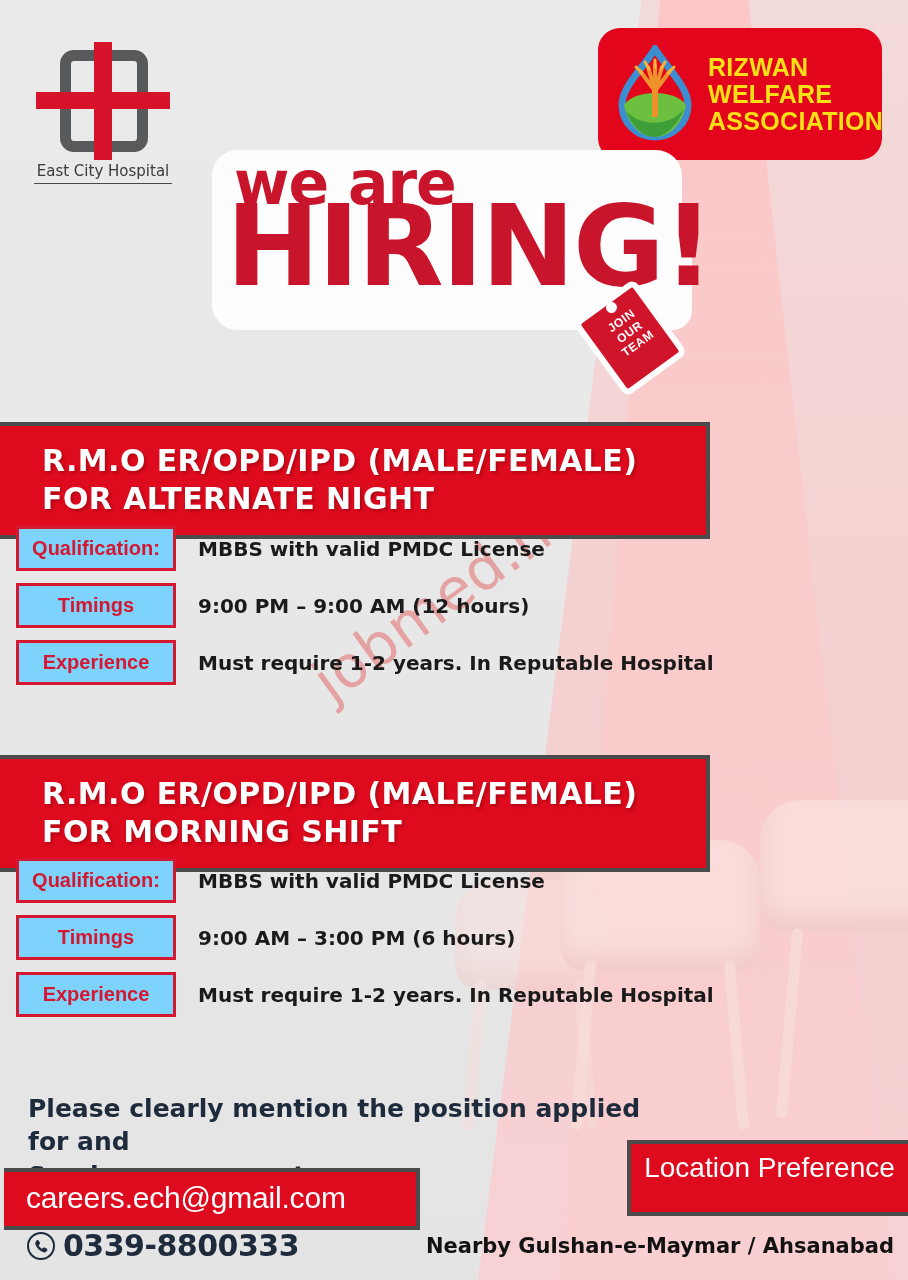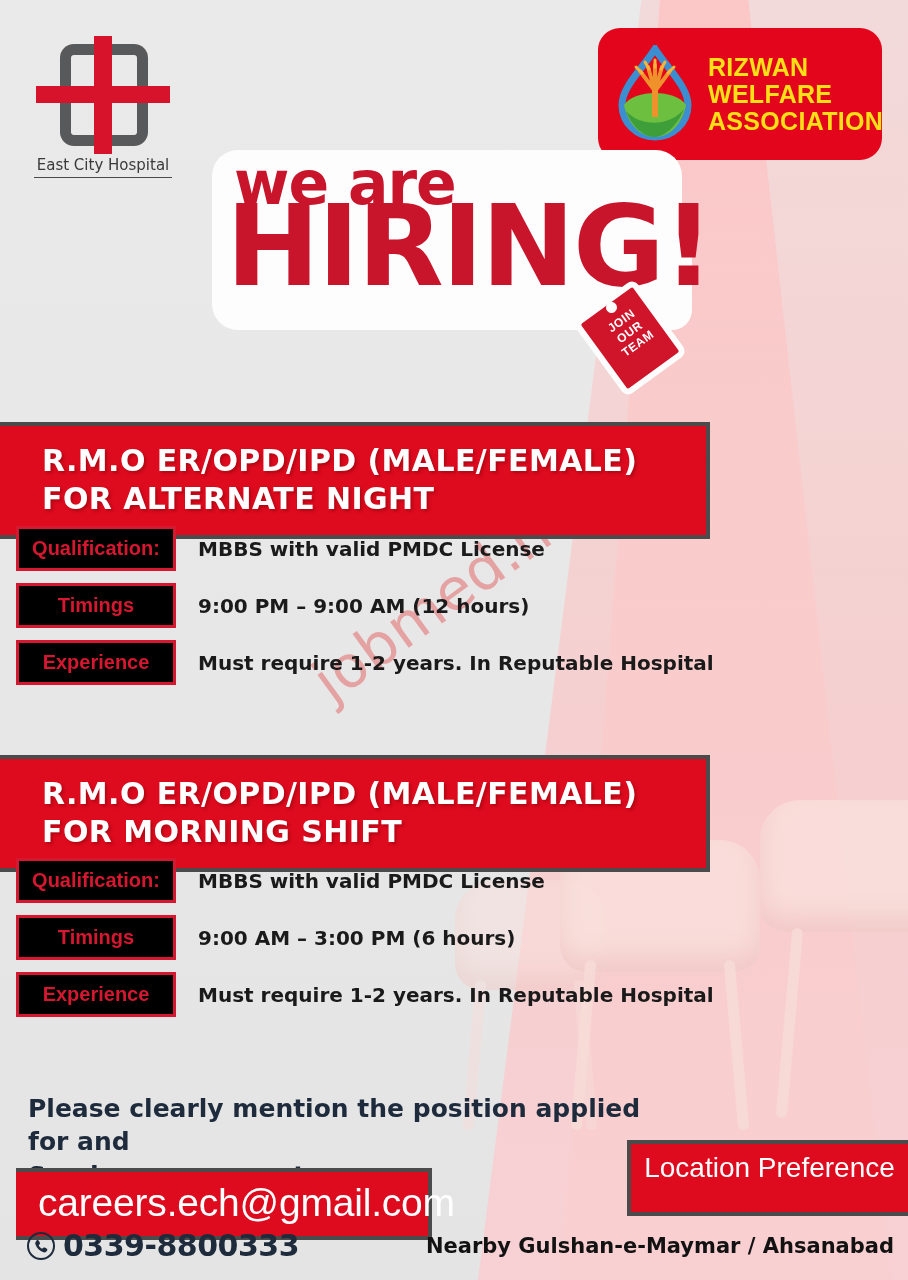--- a/index.html
+++ b/index.html
@@ -80,21 +80,21 @@
     color: rgba(226, 78, 78, 0.45);
     transform: rotate(-36deg);
     transform-origin: left top;
     letter-spacing: 0.5px;
     font-family: "DejaVu Sans", sans-serif;
     white-space: nowrap;
     pointer-events: none;
   }
 
   
-  .ech-logo { position: absolute; left: 28px; top: 36px; width: 150px; }
+  .ech-logo { position: absolute; left: 28px; top: 42px; width: 150px; }
   .ech-mark { position: relative; width: 150px; height: 118px; }
   .ech-bracket {
     position: absolute;
     width: 60px; height: 60px;
     border: 11px solid #58595b;
   }
   .ech-bracket.tl { left: 32px;  top: 8px;  border-right: none; border-bottom: none; border-radius: 14px 0 0 0; }
   .ech-bracket.tr { right: 30px; top: 8px;  border-left: none;  border-bottom: none; border-radius: 0 14px 0 0; }
   .ech-bracket.bl { left: 32px;  bottom: 8px; border-right: none; border-top: none;  border-radius: 0 0 0 14px; }
   .ech-bracket.br { right: 30px; bottom: 8px; border-left: none;  border-top: none;  border-radius: 0 0 14px 0; }
@@ -249,21 +249,21 @@
   #rows-1 { top: 526px; }
   #rows-2 { top: 858px; }
   .detail-row {
     display: flex;
     align-items: center;
     margin-bottom: 12px;
   }
   .detail-label {
     width: 160px;
     flex: 0 0 160px;
-    background: #000000;
+    background: #7dd3fc;
     border: 3px solid #d51730;
     color: #d51730;
     font-weight: bold;
     font-size: 20px;
     text-align: center;
     padding: 8px 0;
     box-sizing: border-box;
   }
   .detail-value {
     margin-left: 22px;
@@ -295,29 +295,29 @@
     color: #1e2b3c;
     font-size: 25px;
     font-weight: bold;
     line-height: 1.33;
     font-family: "DejaVu Sans", sans-serif;
   }
 
   
   .email-box {
     position: absolute;
-    left: 16px; top: 1168px;
+    left: 4px; top: 1168px;
     width: 416px;
     background: #de0a1e;
     border: 4px solid #4b4b4b;
     border-left: none;
     box-sizing: border-box;
     padding: 9px 0 11px 22px;
     color: #ffffff;
-    font-size: 39px;
+    font-size: 30px;
     letter-spacing: -0.2px;
   }
   .phone-line {
     position: absolute;
     left: 26px; top: 1228px;
     display: flex;
     align-items: center;
     gap: 7px;
     color: #1e2b3c;
   }

